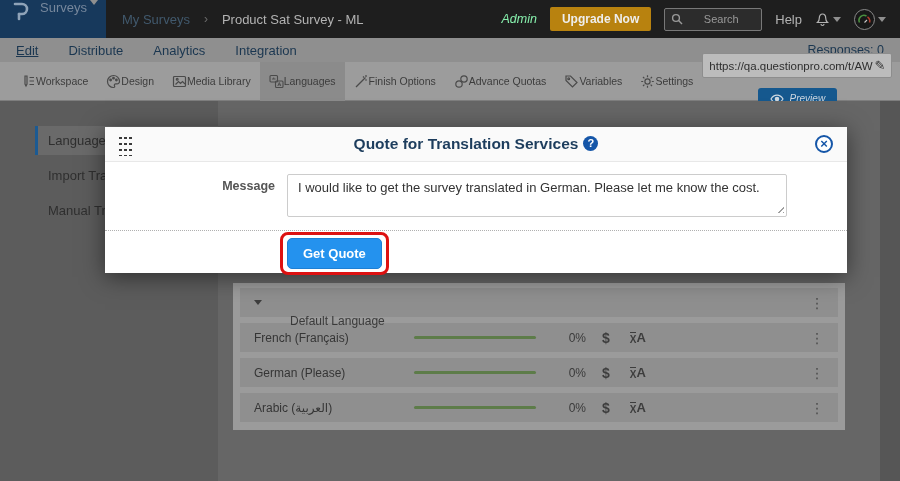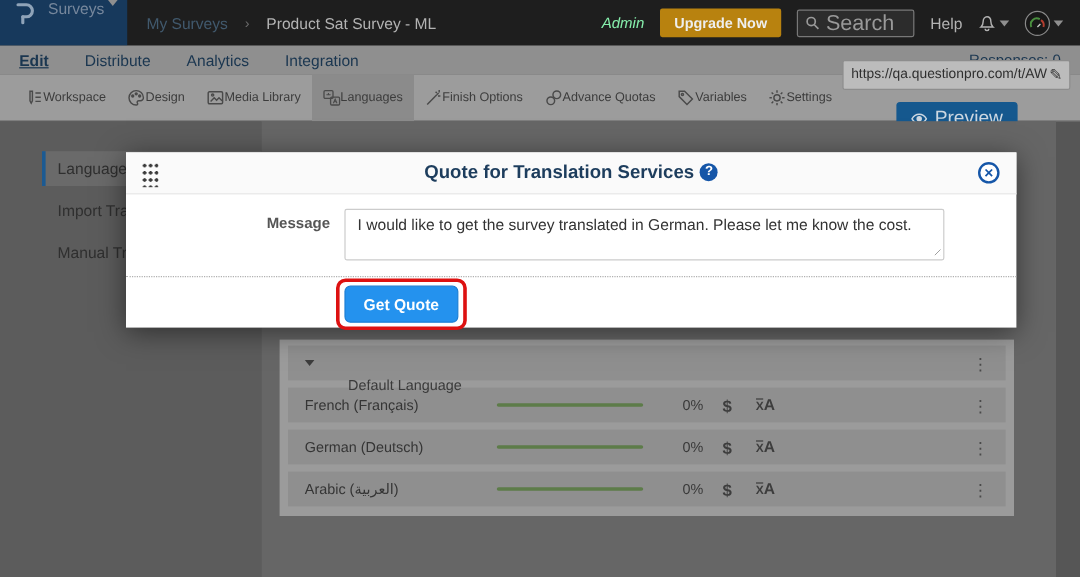--- a/index.html
+++ b/index.html
@@ -14,44 +14,44 @@
   .caret { width:0; height:0; border-left:4px solid transparent; border-right:4px solid transparent; border-top:5px solid #76879c; margin-left:6px; display:inline-block; }
   .breadcrumb { display:flex; align-items:center; margin-left:16px; font-size:13px; }
   .crumb-parent { color:#41596d; cursor:pointer; }
   .crumb-sep { color:#6b6b6b; margin:0 14px; font-size:12px; }
   .crumb-current { color:#b3b3b3; }
   .topbar-right { margin-left:auto; display:flex; align-items:center; gap:13px; padding-right:14px; }
   .admin-label { font-style:italic; color:#86efac; font-size:12.5px; }
   .upgrade-btn { background:#b8820f; color:#eeeeee; font-size:12px; font-weight:bold; padding:5px 12px; border-radius:2px; border:none; cursor:pointer; font-family:inherit; }
   .search-box { display:flex; align-items:center; gap:5px; width:98px; height:23px; background:#2c2c2c; border:1px solid #787878; border-radius:2px; padding:0 6px; }
   .search-box svg { flex-shrink:0; }
-  .search-input { background:transparent; border:none; color:#b5b5b5; width:66px; font-size:18px; outline:none; font-family:inherit; }
+  .search-input { background:transparent; border:none; color:#b5b5b5; width:66px; font-size:11px; outline:none; font-family:inherit;text-align:center; }
   .search-input::placeholder { color:#999; }
   .help-label { color:#b3b3b3; font-size:13px; cursor:pointer; }
   .bell-wrap, .avatar-wrap { display:flex; align-items:center; cursor:pointer; }
   .bell-wrap .caret, .avatar-wrap .caret, .surveys-caret { border-top-color:#8f8f8f; margin-left:3px; }
   .avatar { width:21px; height:21px; border-radius:50%; border:1.5px solid #8a8a8a; background:#181818; display:flex; align-items:center; justify-content:center; }
 
   
   .navbar { position:absolute; top:38px; left:0; right:0; height:24px; background:#8f8f8f; display:flex; align-items:center; padding:0 16px; gap:30px; z-index:1; }
   .nav-tab { font-size:13px; color:#1a3650; cursor:pointer; }
-  .nav-tab.active { text-decoration:underline; font-weight:bold; }
+  .nav-tab.active { text-decoration:underline; font-weight:normal; }
   .responses-label { margin-left:auto; font-size:12.5px; color:#1a3650; }
 
   
   .toolbar { position:absolute; top:62px; left:0; right:0; height:39px; background:#9c9c9c; display:flex; align-items:center; padding-left:12px; border-bottom:1px solid #7e7e7e; z-index:1; }
   .tool-item { height:39px; display:flex; flex-direction:row; align-items:center; justify-content:center; gap:0; padding:0 9px; cursor:pointer; }
   .tool-item.active { background:#8b8b8b; }
   .tool-item svg { width:15px; height:15px; }
   .tool-label { font-size:10.5px; color:#3c3c3c; white-space:nowrap; }
   .toolbar-right { margin-left:auto; display:flex; align-items:center; gap:10px; padding-right:12px;flex-direction:column; }
   .url-box { display:flex; align-items:center; width:190px; height:25px; background:#bcbcbc; border:1px solid #8d8d8d; border-radius:2px; padding:0 6px; }
   .url-input { flex:1; background:transparent; border:none; font-size:11.5px; color:#2f2f2f; outline:none; font-family:inherit; min-width:0; }
   .pencil-icon { font-size:13px; color:#333; cursor:pointer; }
-  .preview-btn { display:flex; align-items:center; gap:6px; background:#15588e; color:#ccd7e1; font-size:16px; padding:5px 12px; border-radius:3px; border:none; cursor:pointer; font-family:inherit; }
+  .preview-btn { display:flex; align-items:center; gap:6px; background:#15588e; color:#ccd7e1; font-size:10px; padding:5px 12px; border-radius:3px; border:none; cursor:pointer; font-family:inherit;font-style:italic; }
 
   
   .sidebar { position:absolute; top:101px; left:0; width:218px; bottom:0; background:#5c5c5c; padding-top:25px; z-index:1; }
   .side-item { margin-left:35px; width:183px; padding:7px 0 7px 10px; font-size:13px; color:#2f2f2f; border-left:3px solid transparent; margin-bottom:6px; cursor:pointer; white-space:nowrap; overflow:hidden; }
   .side-item.active { background:#6a6a6a; border-left-color:#1c5a92; }
 
   
   .content { position:absolute; top:101px; left:218px; width:662px; bottom:0; background:#666666; z-index:1; }
   .lang-card { position:absolute; left:15px; top:182px; width:612px; height:147px; background:#9b9b9b; padding:5px 7px; }
   .lang-row { height:29px; margin-bottom:6px; background:#8f8f8f; display:flex; align-items:center; padding:0 14px; font-size:12px; color:#353535; }
@@ -245,21 +245,21 @@
         <span class="pct-label">0%</span>
         <span class="dollar-icon">$</span>
         <span class="translate-icon">
             <span class="tx-x">X</span>
             <span class="tx-a">A</span>
           </span>
         <span class="kebab-icon">⋮</span>
       </div>
 
       <div class="lang-row">
-        <span class="lang-name wide">German (Deutsch)</span>
+        <span class="lang-name wide">German (Please)</span>
         <span class="progress-track"></span>
         <span class="pct-label">0%</span>
         <span class="dollar-icon">$</span>
         <span class="translate-icon">
             <span class="tx-x">X</span>
             <span class="tx-a">A</span>
           </span>
         <span class="kebab-icon">⋮</span>
       </div>
 

